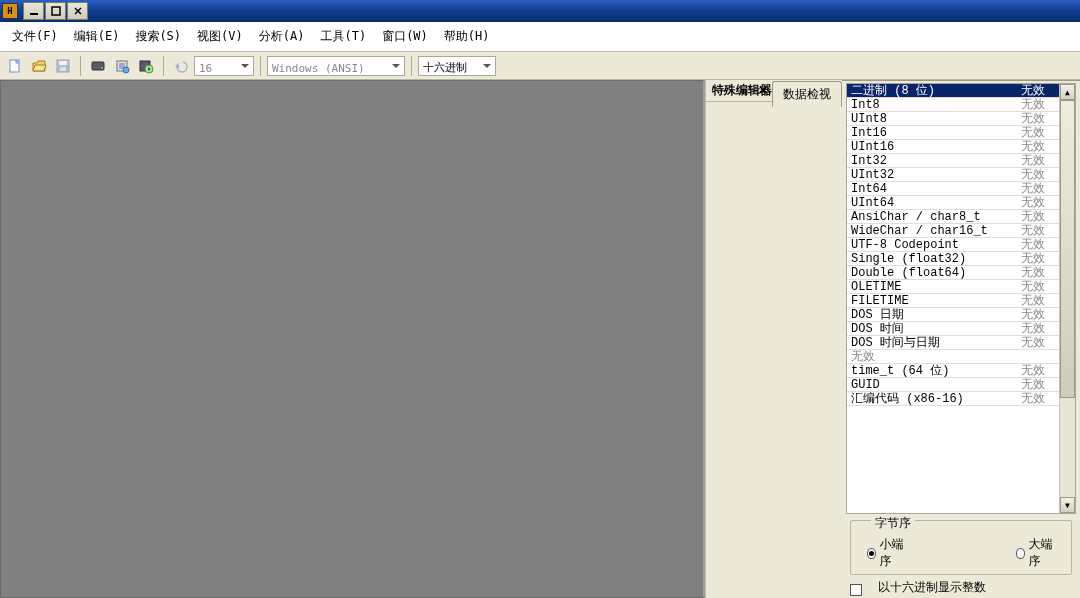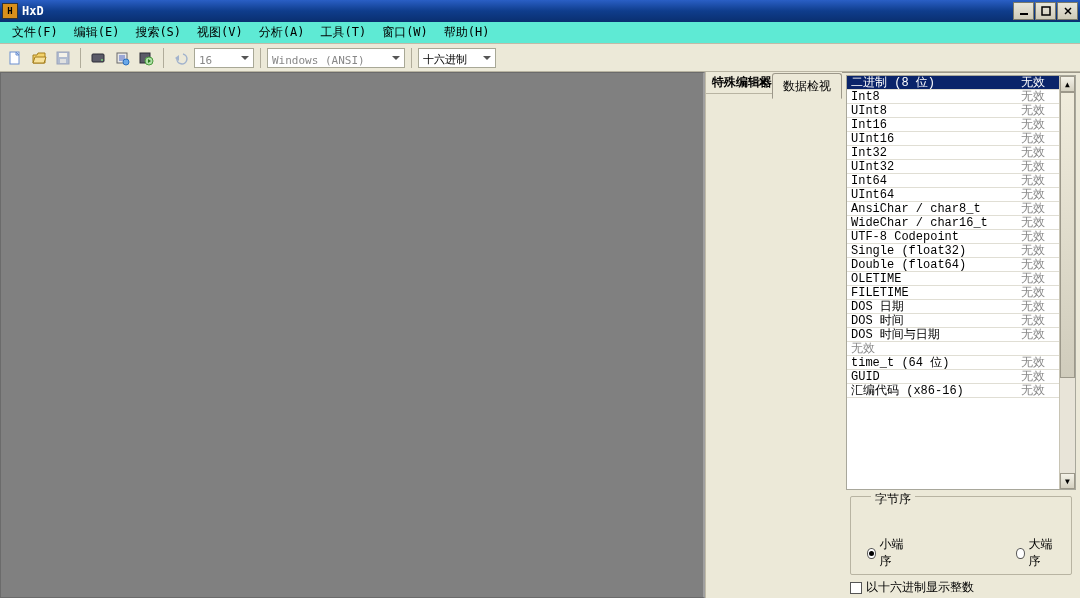--- a/index.html
+++ b/index.html
@@ -39,22 +39,22 @@
   width: 21px; height: 18px;
   background: linear-gradient(#e8e6db,#cfcbb8);
   border: 1px solid #7a7a6a;
   display: flex; align-items: center; justify-content: center;
   font-family: Arial;
   font-size: 10px;
   color: #000;
   margin-left: 1px;
 }
 .menubar {
-  height: 22px;
-  background: #5eead4;
+  height: 30px;
+  background: #ffffff;
   border-bottom: 1px solid #c0bba8;
   display: flex;
   align-items: center;
   padding-left: 4px;
 }
 .menubar .menu-item {
   padding: 3px 8px;
   font-family: "SimSun", monospace;
 }
 .toolbar {
@@ -229,49 +229,48 @@
   padding: 0 4px;
   display: inline-block;
   font-family: "SimSun";
 }
 .radio-row {
   display: flex;
   gap: 110px;
   margin-top: -8px;
   font-family: "SimSun";
 }
-.radio-item { display: flex; align-items: center; gap: 4px; margin-top: 24px; }
+.radio-item { display: flex; align-items: center; gap: 4px; }
 .radio-circle {
   width: 11px; height: 11px; border-radius: 50%;
   border: 1px solid #555; background: #fff;
   display: inline-flex; align-items: center; justify-content: center;
 }
 .radio-circle.checked::after {
   content: ""; width: 5px; height: 5px; border-radius: 50%; background: #000;
 }
 .checkbox-row {
   margin: 2px 8px;
   display: flex;
-  align-items: center;
-  gap: 4px;
+  align-items: flex-end;
+  gap: 16px;
   font-family: "SimSun";
 }
 .checkbox-box {
   width: 12px; height: 12px;
   border: 1px solid #555; background: #fff;
 }
 
 svg { display: block; }
 </style>
 </head>
 <body>
 
 <div class="titlebar">
   <span class="app-icon">H</span>
-  <span class="title">HxD</span>
   <div class="win-controls">
     <div class="win-btn">
       <svg width="10" height="10">
           <rect x="1" y="7" width="8" height="2" fill="#000"></rect>
         </svg>
     </div>
     <div class="win-btn">
       <svg width="10" height="10">
           <rect x="1" y="1" width="8" height="8" fill="none" stroke="#000" stroke-width="1.5"></rect>
         </svg>

